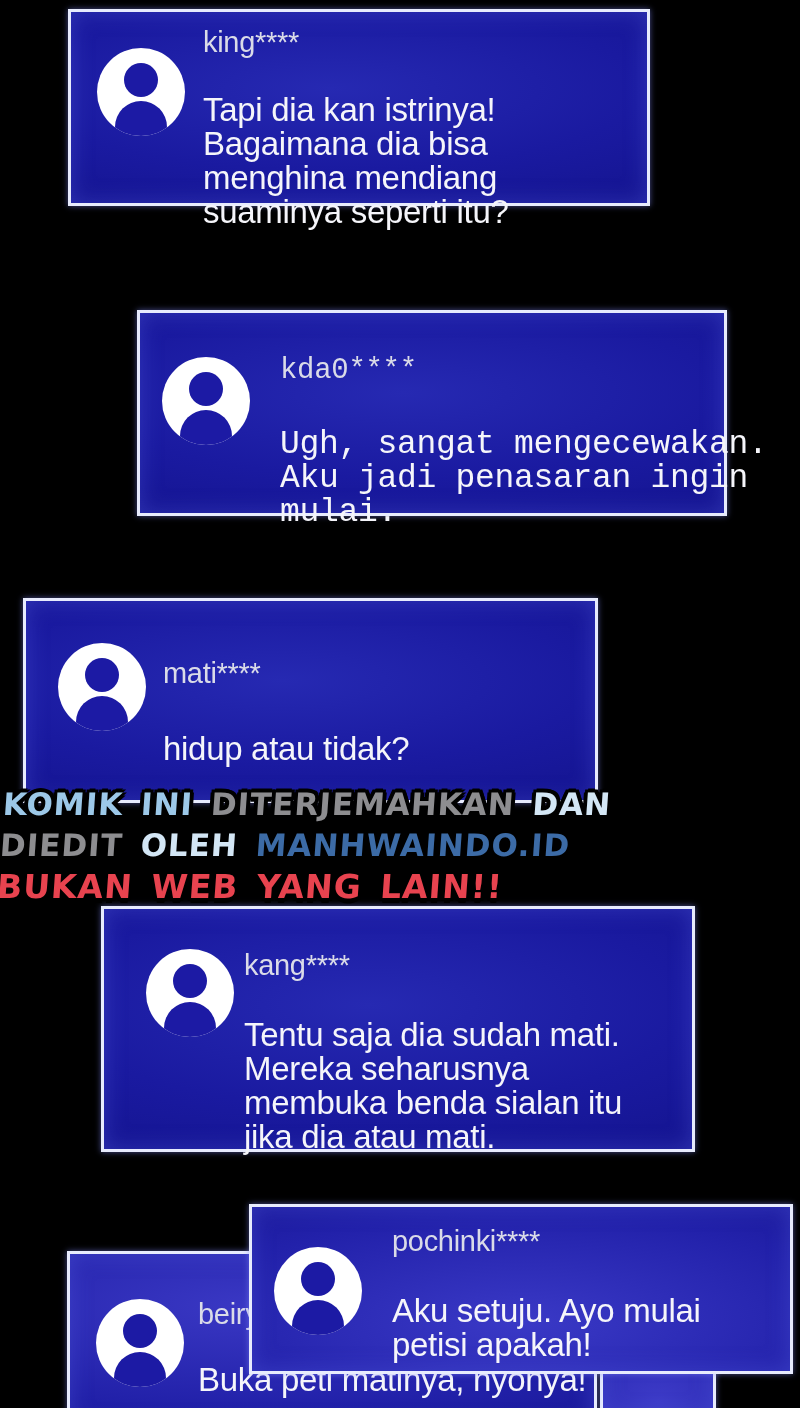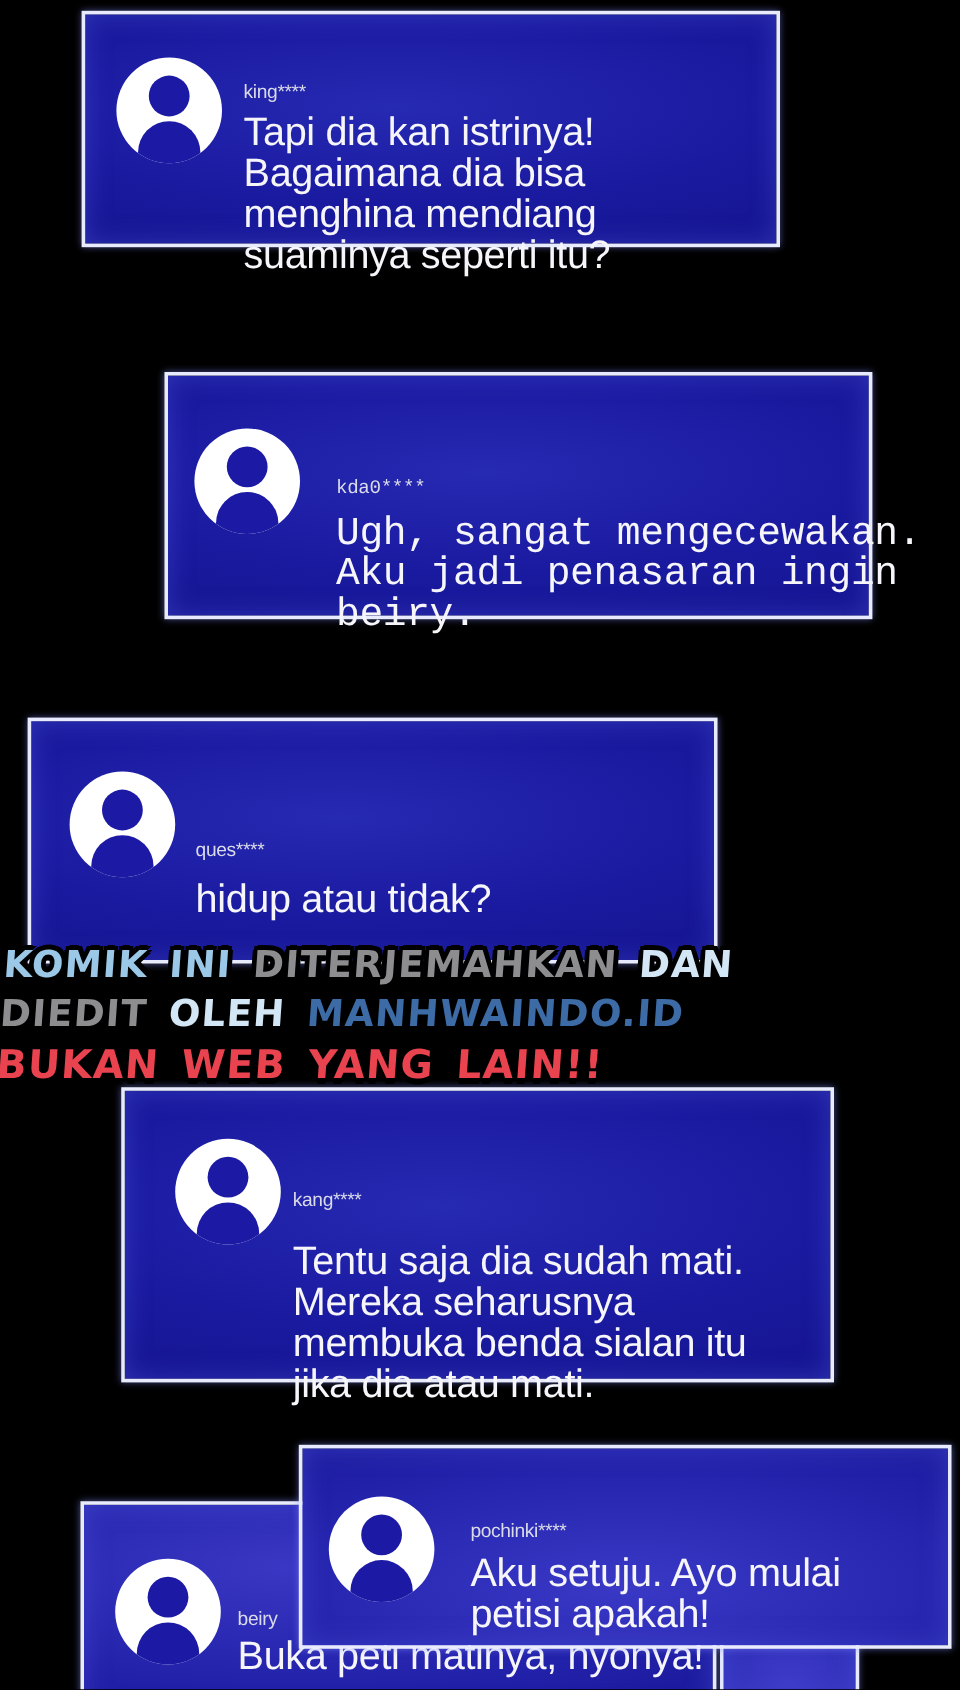--- a/index.html
+++ b/index.html
@@ -37,26 +37,26 @@
     position:absolute; left:18px; top:53px; width:52px; height:40px;
     border-radius:26px 26px 0 0; background:#1c1aa4;
   }
   .c1 .avatar { left:26px; top:36px; }
   .c2 .avatar { left:22px; top:44px; }
   .c3 .avatar { left:32px; top:42px; }
   .c4 .avatar { left:42px; top:40px; }
   .c5 .avatar { left:22px; top:40px; }
   .c6 .avatar { left:26px; top:45px; }
 
-  .u { position:absolute; font-size:16px; line-height:28px; color:#dadbe8; letter-spacing:-0.3px;margin-top:36px; }
+  .u { position:absolute; font-size:29px; line-height:28px; color:#dadbe8; letter-spacing:-0.3px; }
   .m { position:absolute; font-size:33px; line-height:34px; color:#f5f5fa; letter-spacing:-0.3px; white-space:nowrap;margin-top:35px; }
   .c1 .u { left:132px; top:16px; }  .c1 .m { left:132px; top:46px; }
   .c2 .u { left:140px; top:44px; }  .c2 .m { left:140px; top:80px; }
   .c3 .u { left:137px; top:58px; }  .c3 .m { left:137px; top:96px; }
-  .c4 .u { left:140px; top:42px;text-align:center; }  .c4 .m { left:140px; top:90px; }
+  .c4 .u { left:140px; top:42px;text-align:center; }  .c4 .m { left:140px; top:74px; }
   .c5 .u { left:140px; top:20px; }  .c5 .m { left:140px; top:52px; }
   .c6 .u { left:128px; top:46px; }  .c6 .m { left:128px; top:74px; }
 
   .wm {
     position:absolute; left:0; top:784px; width:500px; z-index:40;
     text-align:center; transform:skewX(-4deg);
     font-family:"DejaVu Sans", sans-serif; font-weight:bold;
   }
   .wm-line { font-size:31px; line-height:41px; letter-spacing:1px; word-spacing:6px; white-space:nowrap; }
   .wm-line3 { font-size:33px; }
@@ -87,30 +87,30 @@
 
   <div class="box c2">
     <div class="avatar">
       <span class="head"></span>
       <span class="torso"></span>
     </div>
     <div class="u">kda0****</div>
     <div class="m">
       <div>Ugh, sangat mengecewakan.</div>
       <div>Aku jadi penasaran ingin</div>
-      <div>beiry.</div>
+      <div>mulai.</div>
     </div>
   </div>
 
   <div class="box c3">
     <div class="avatar">
       <span class="head"></span>
       <span class="torso"></span>
     </div>
-    <div class="u">ques****</div>
+    <div class="u">mati****</div>
     <div class="m">
       <div>hidup atau tidak?</div>
     </div>
   </div>
 
   <div class="box c4">
     <div class="avatar">
       <span class="head"></span>
       <span class="torso"></span>
     </div>

